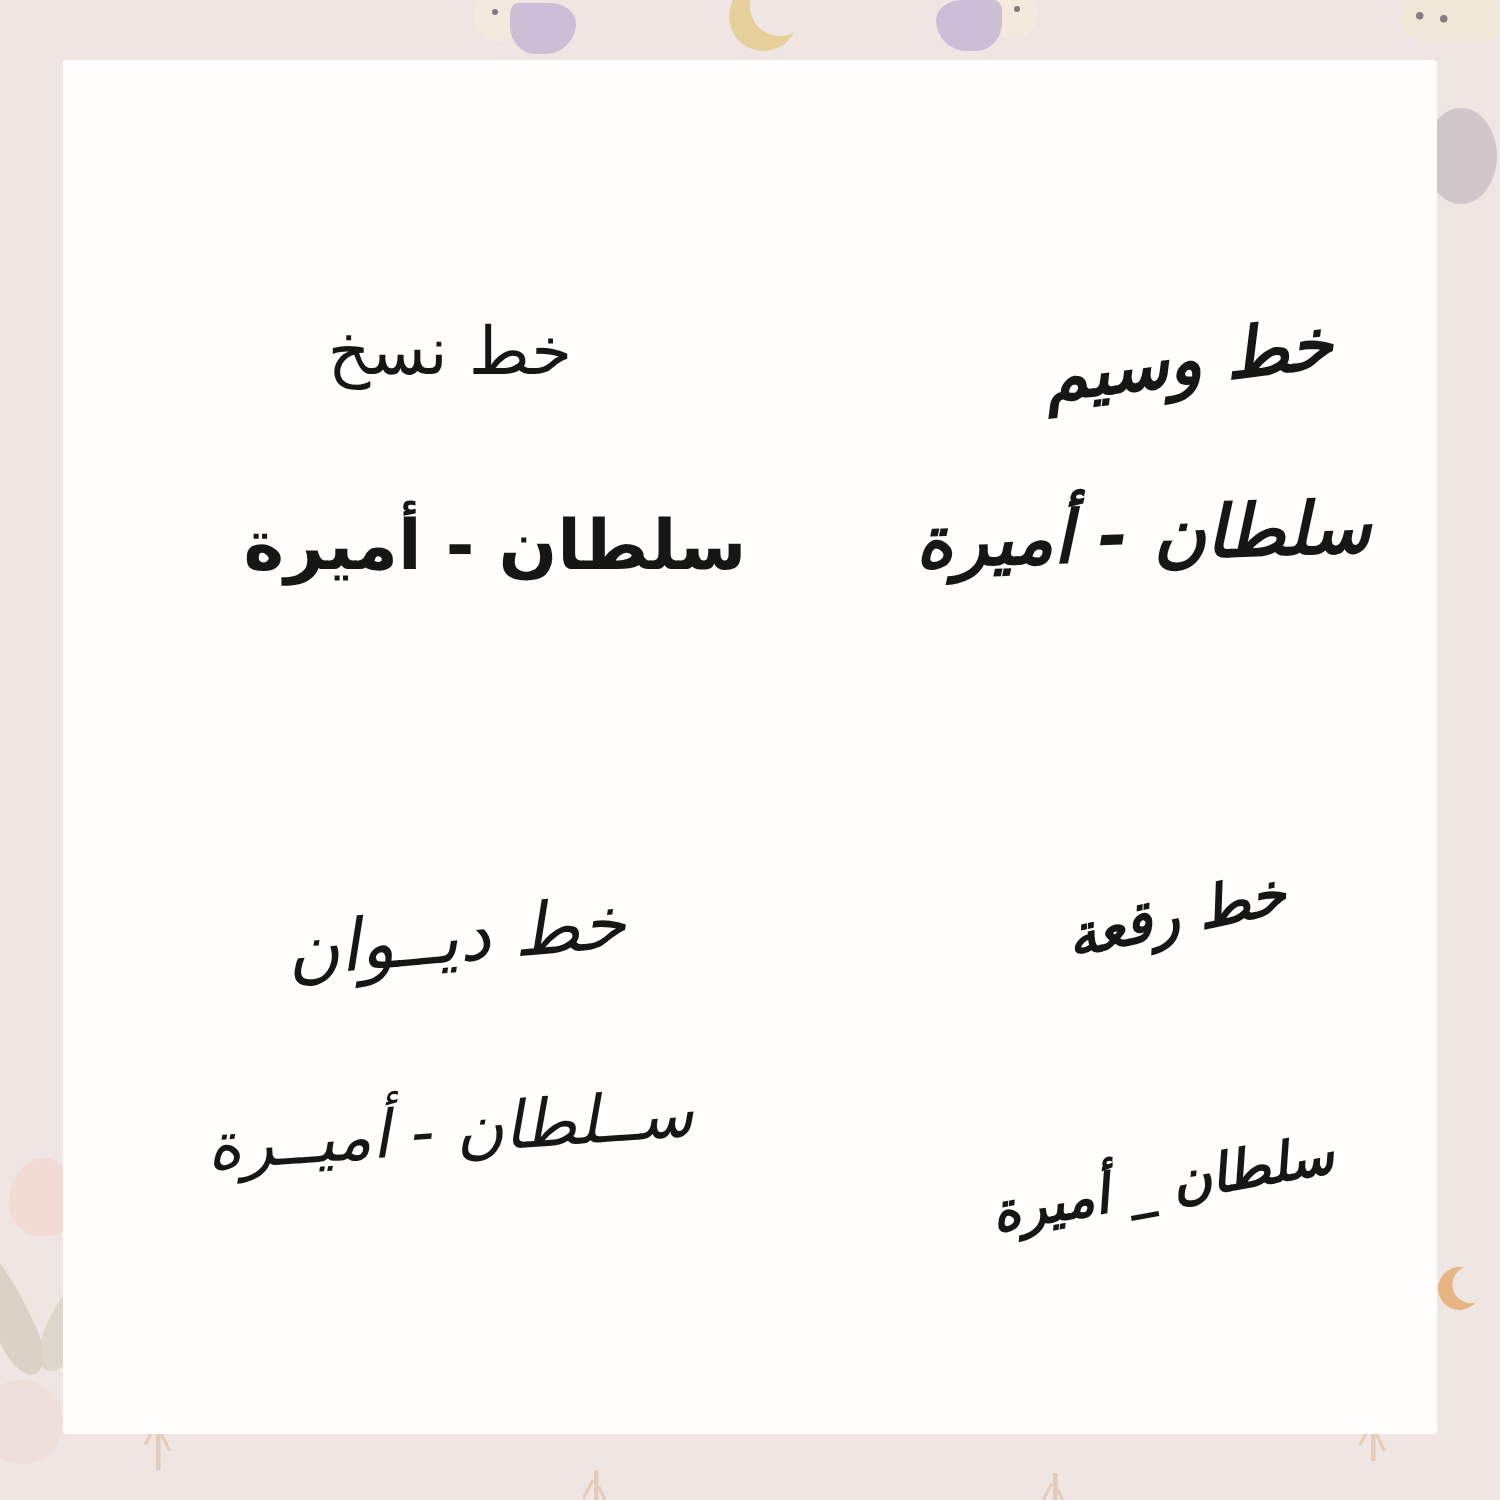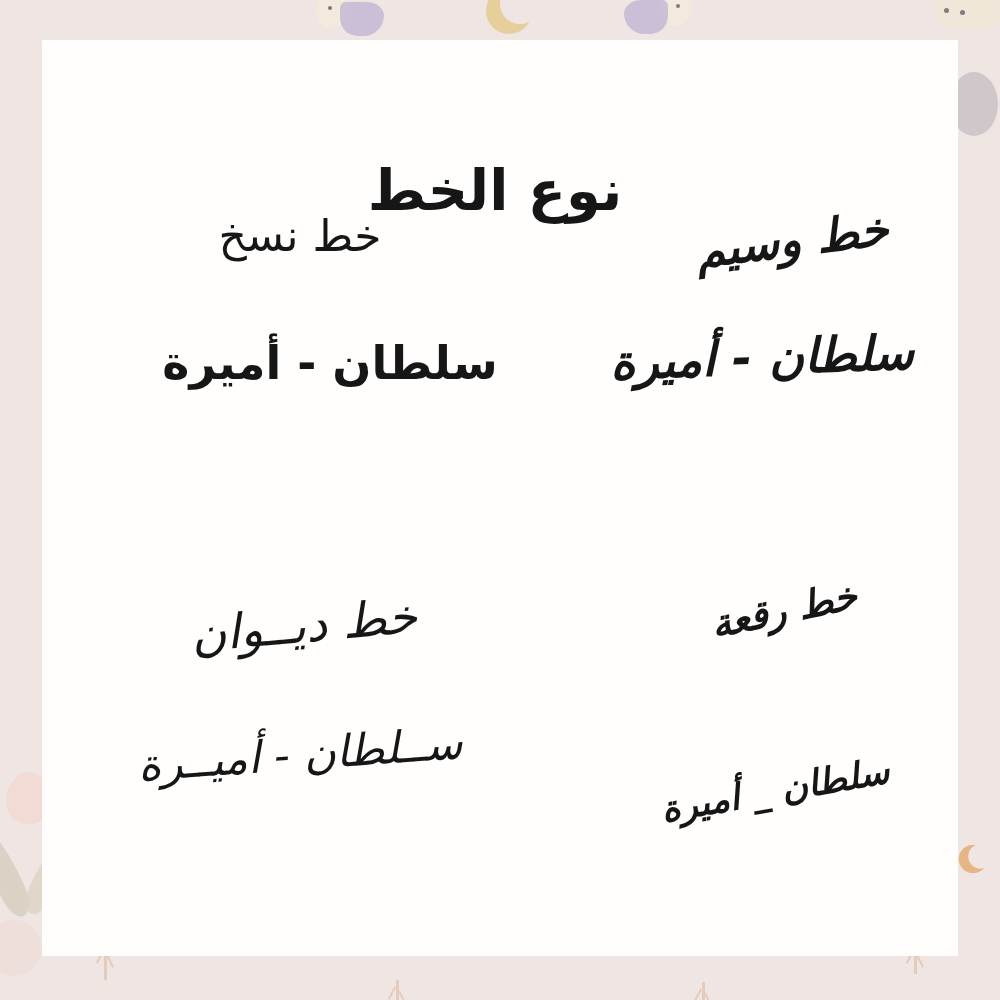--- a/index.html
+++ b/index.html
@@ -156,21 +156,20 @@
   </div>
 
   <div class="dec twig twig1"></div>
   <div class="dec twig twig2"></div>
   <div class="dec twig twig3"></div>
   <div class="dec twig twig4"></div>
   <div class="dec corner-flower"></div>
 
   <div class="card">
 
-    <h1 class="txt title">نوع الخط</h1>
 
     <div class="txt naskh-label">خط نسخ</div>
     <div class="txt naskh-sample">سلطان - أميرة</div>
 
     <div class="txt wasim-label">خط وسيم</div>
     <div class="txt wasim-sample">سلطان - أميرة</div>
 
     <div class="txt diwani-label">خط ديــوان</div>
     <div class="txt diwani-sample">ســلطان - أميــرة</div>
 

